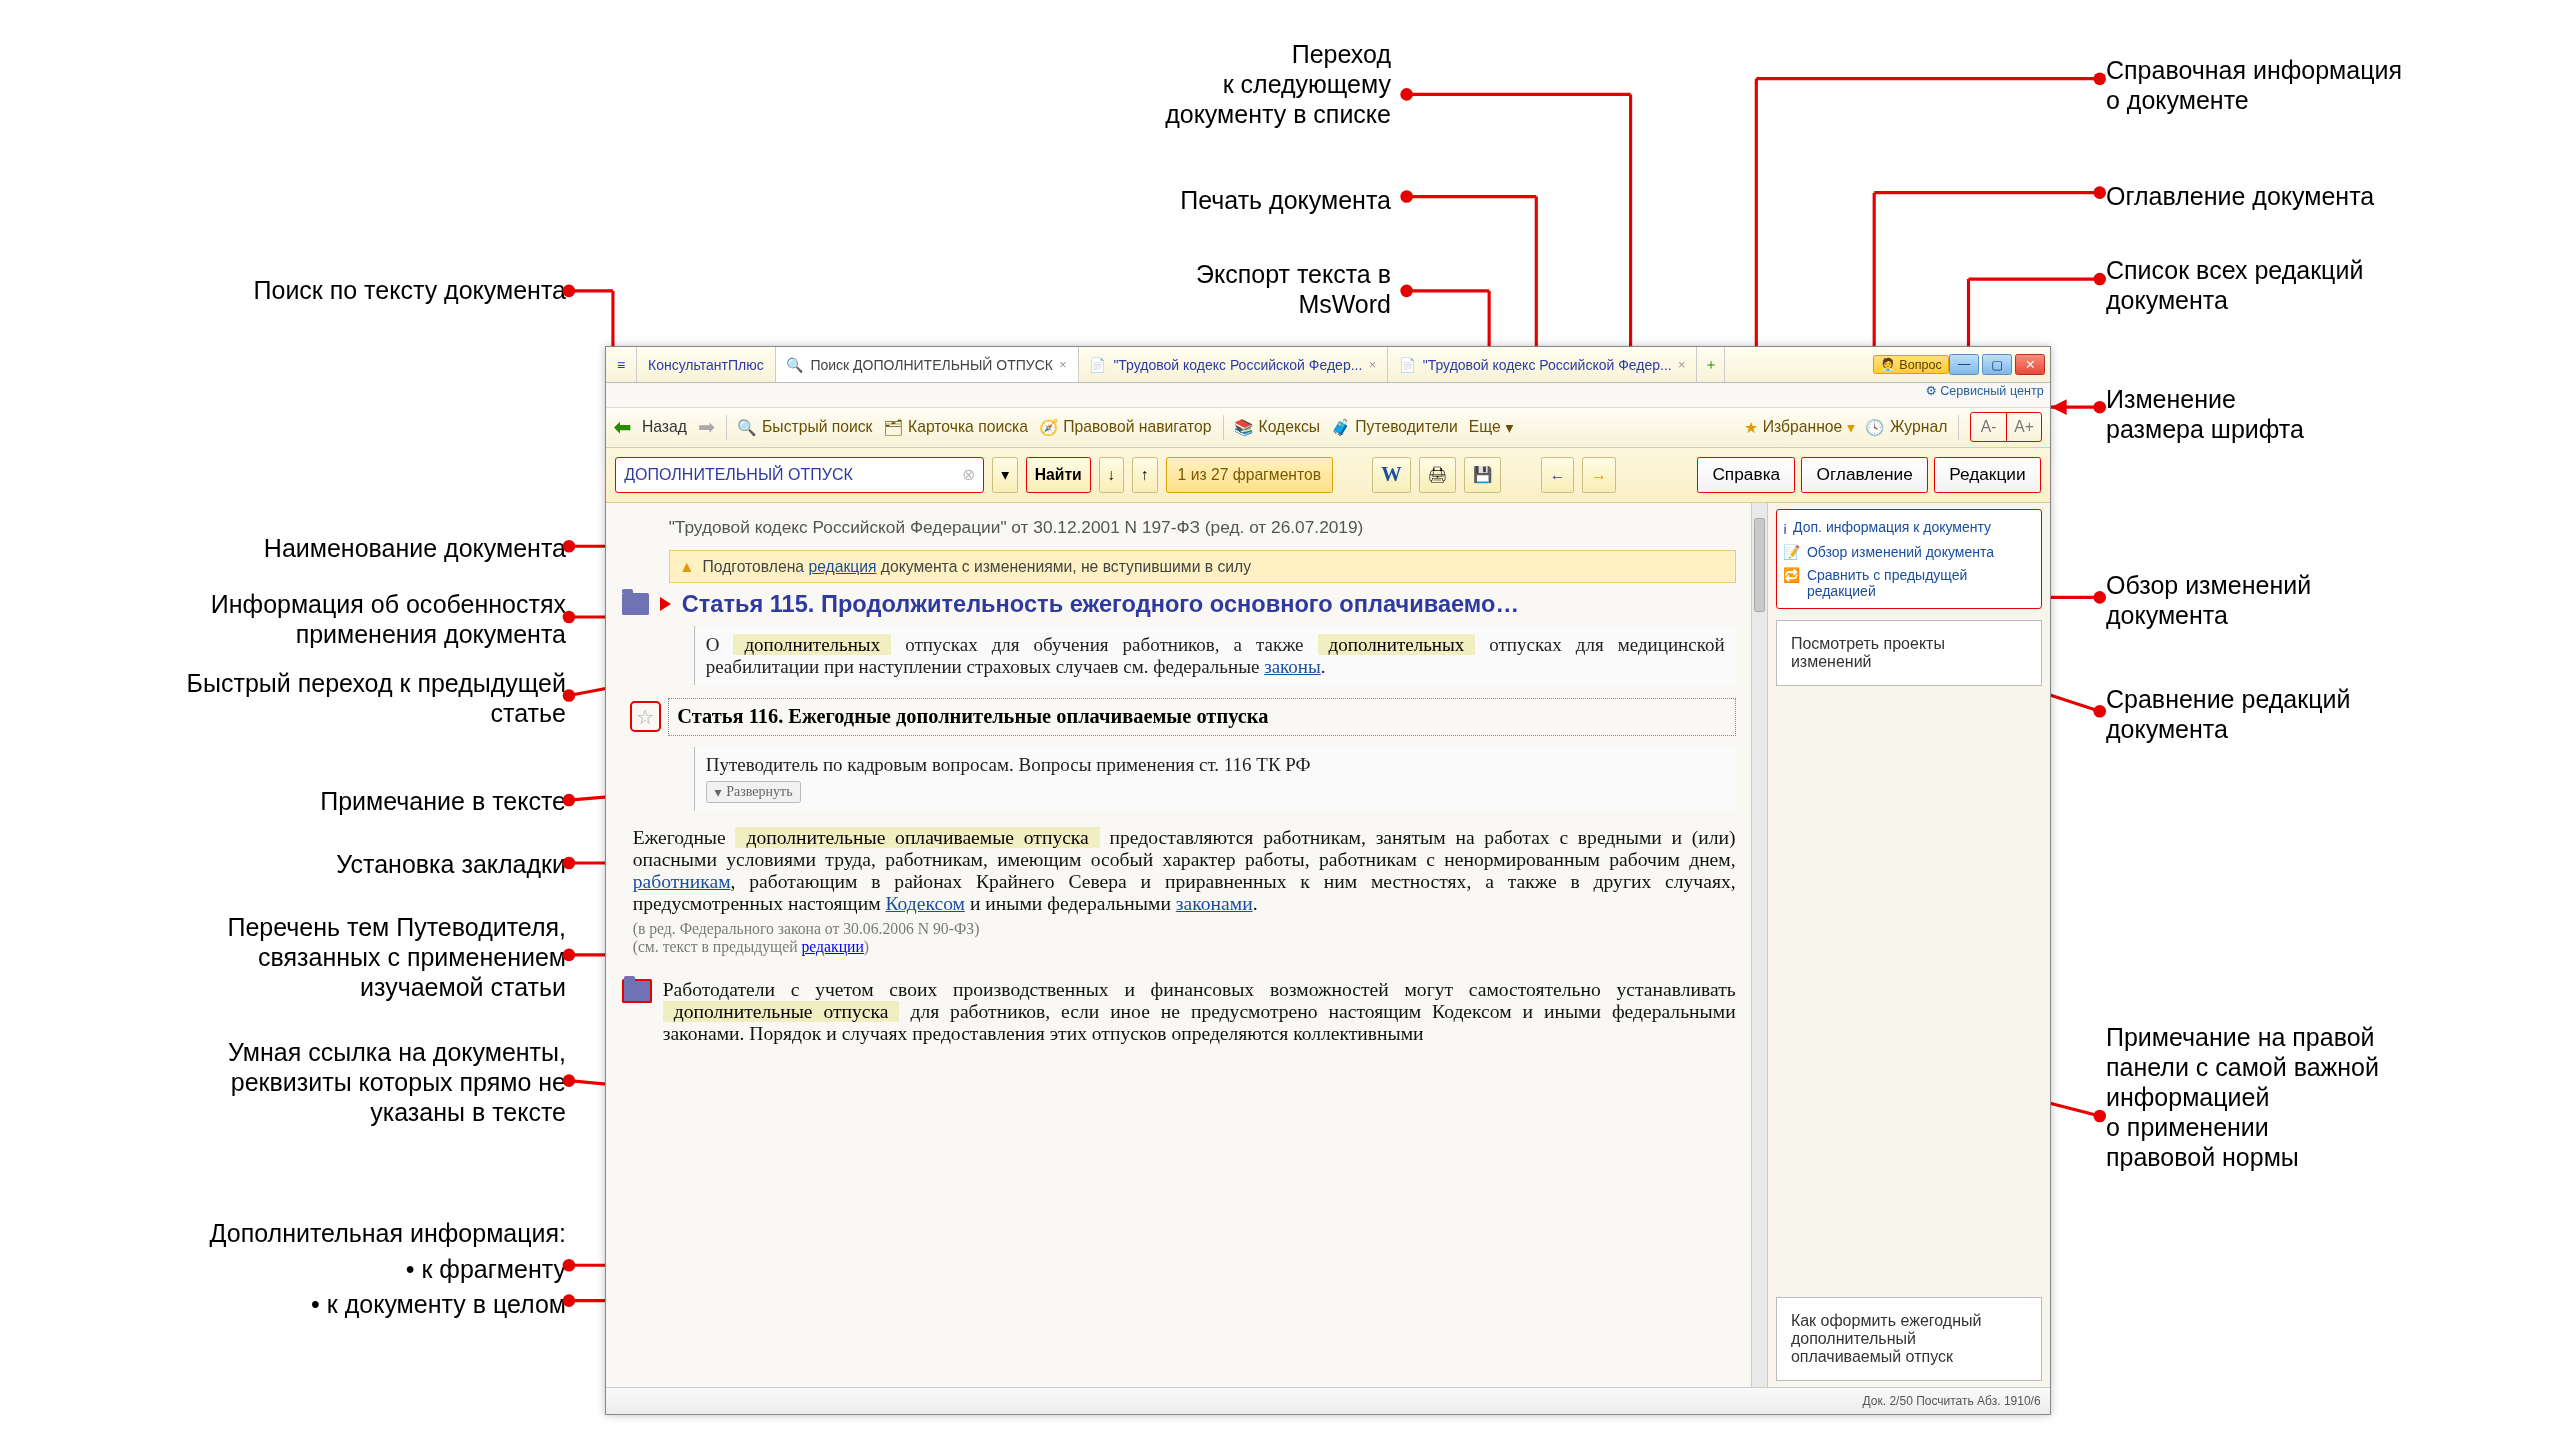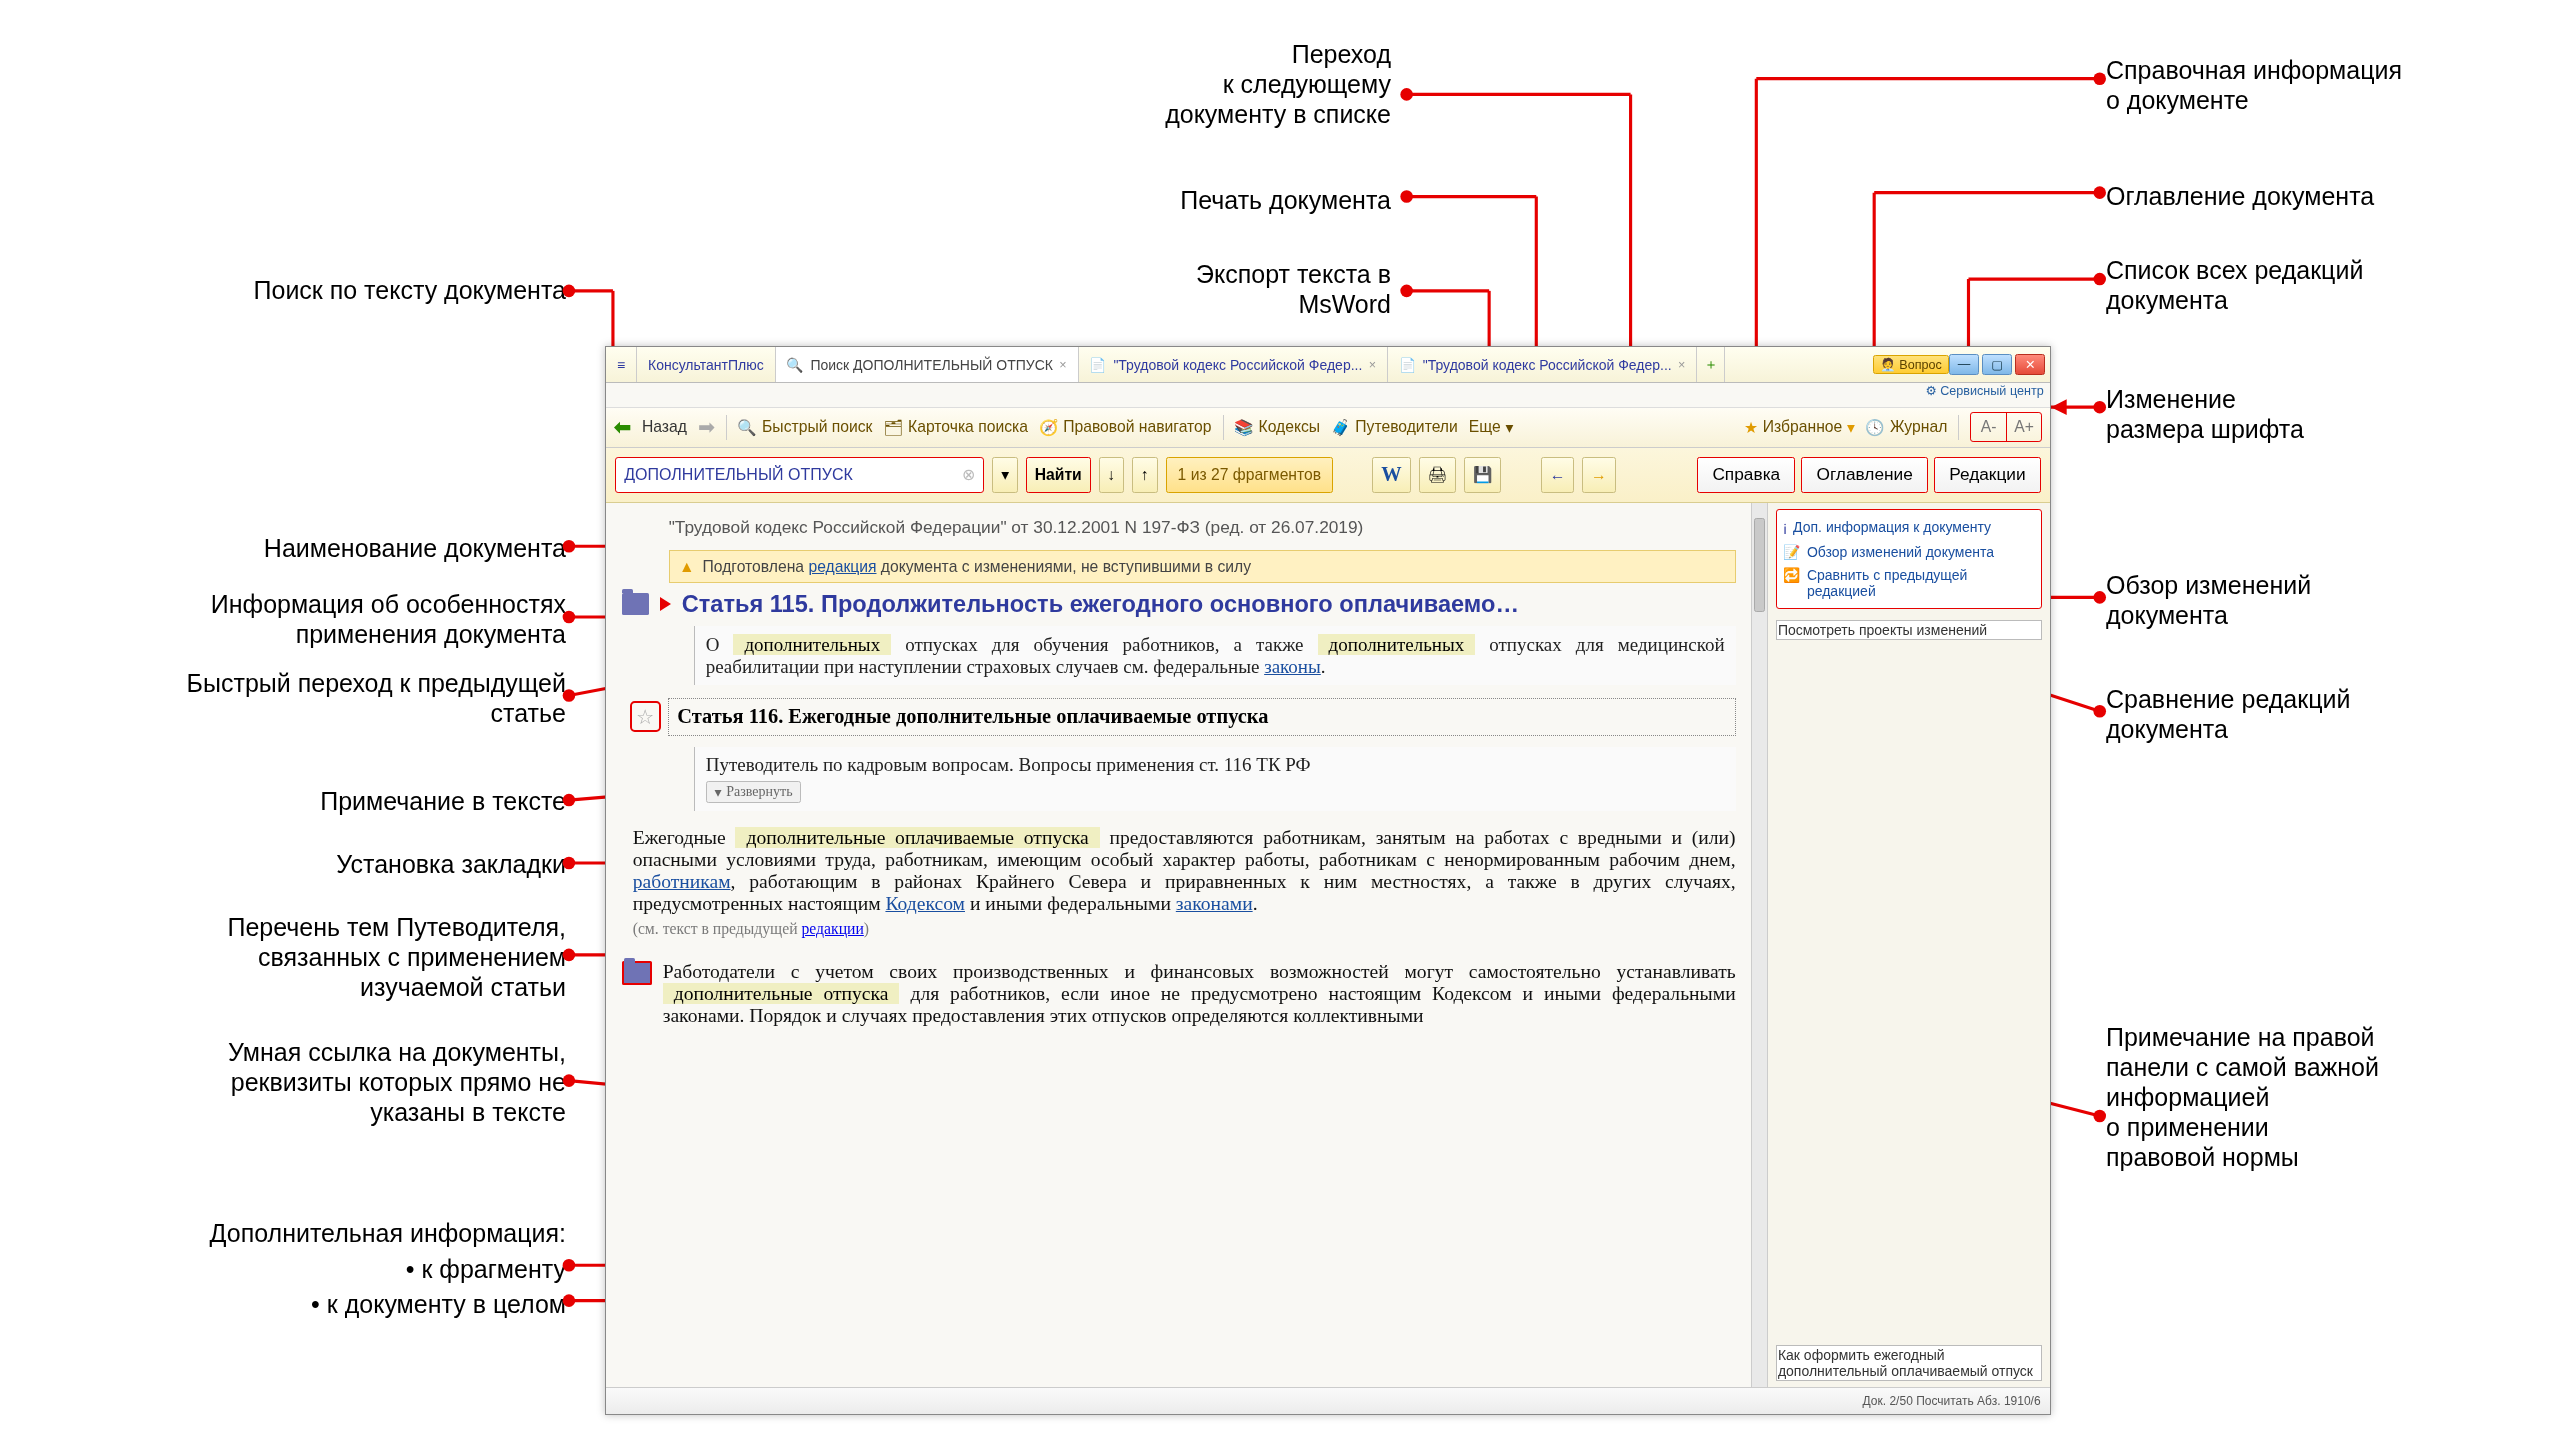--- a/index.html
+++ b/index.html
@@ -148,21 +148,21 @@
   .small-gray { color:#7a7a7a; font-size:15.7px; margin-left:72px; font-family:'Times New Roman',serif; }
 
   .folder2 { width:30px; height:23.6px; background:#6f73b5; border-radius:1.6px; position:relative; border:2.4px solid #e60000; }
   .folder2::before { content:''; position:absolute; top:-5.5px; left:0; width:11.8px; height:5.5px; background:#6f73b5; border-radius:1.6px 1.6px 0 0; }
 
   
   .rpanel { width:283px; border-left:0.8px solid #ccc; background:#f7f5ec; padding:6.3px 7.9px; font-size:14px; color:#333; display:flex; flex-direction:column; gap:11px; }
   .rbox { border:1.6px solid #e60000; border-radius:3.1px; background:#fff; padding:6.3px 6.3px; }
   .rbox .item { display:flex; gap:6.3px; padding:3.1px 0; font-size:14px; }
   .rbox .item .blue { color:#1a4fa0; }
-  .rbox2 { border:0.8px solid #bbb; background:#fff; padding:1px; font-size:14px; }
+  .rbox2 { border:0.8px solid #bbb; background:#fff; padding:14px; font-size:16px; }
 
   .status { height:27px; border-top:0.8px solid #ccc; background:linear-gradient(#fafafa,#ececec); display:flex; align-items:center; justify-content:flex-end; padding:0 9.4px; font-size:12px; color:#555; }
 
   .scrollbar { width:15.7px; background:#e9e9e9; border-left:0.8px solid #ccc; position:relative; }
   .scrollbar .thumb { position:absolute; left:1.6px; right:1.6px; top:15.7px; height:94px; background:#c9c9c9; border:0.8px solid #aaa; border-radius:2.4px; }
 </style>
 </head>
 <body>
 
 <div class="anno right" style="left:0; width:566px; top:275px;">Поиск по тексту документа</div>
@@ -404,20 +404,21 @@
         <div>Путеводитель по кадровым вопросам. Вопросы применения ст. 116 ТК РФ</div>
         <div class="expand">▾ <span>Развернуть</span></div>
       </div>
 
       <div style="display:flex; align-items:flex-start; gap:11px; margin-top:7.9px;">
         <div class="folder" style="margin-top:4.7px;"></div>
         <div style="flex:1;">
           <div class="para" style="margin-left:0;">
             <span>Ежегодные </span><mark>дополнительные оплачиваемые отпуска</mark><span> предоставляются работникам, занятым на работах с вредными и (или) опасными условиями труда, работникам, имеющим особый характер работы, работникам с ненормированным рабочим днем, </span><a href="#">работникам</a><span>, работающим в районах Крайнего Севера и приравненных к ним местностях, а также в других случаях, предусмотренных настоящим </span><a href="#">Кодексом</a><span> и иными федеральными </span><a href="#">законами</a><span>.</span>
           </div>
+          <div class="small-gray" style="margin-left:0;">(в ред. Федерального закона от 30.06.2006 N 90-ФЗ)</div>
           <div class="small-gray" style="margin-left:0;"><span>(см. текст в предыдущей </span><a href="#">редакции</a><span>)</span></div>
         </div>
       </div>
 
       <div style="display:flex; align-items:flex-start; gap:11px; margin-top:19px;">
         <div class="folder2" style="margin-top:4.7px;"></div>
         <div class="para" style="margin-left:0; flex:1;">
           <span>Работодатели с учетом своих производственных и финансовых возможностей могут самостоятельно устанавливать </span><mark>дополнительные отпуска</mark><span> для работников, если иное не предусмотрено настоящим Кодексом и иными федеральными законами. Порядок и случаях предоставления этих отпусков определяются коллективными</span>
         </div>
       </div>

